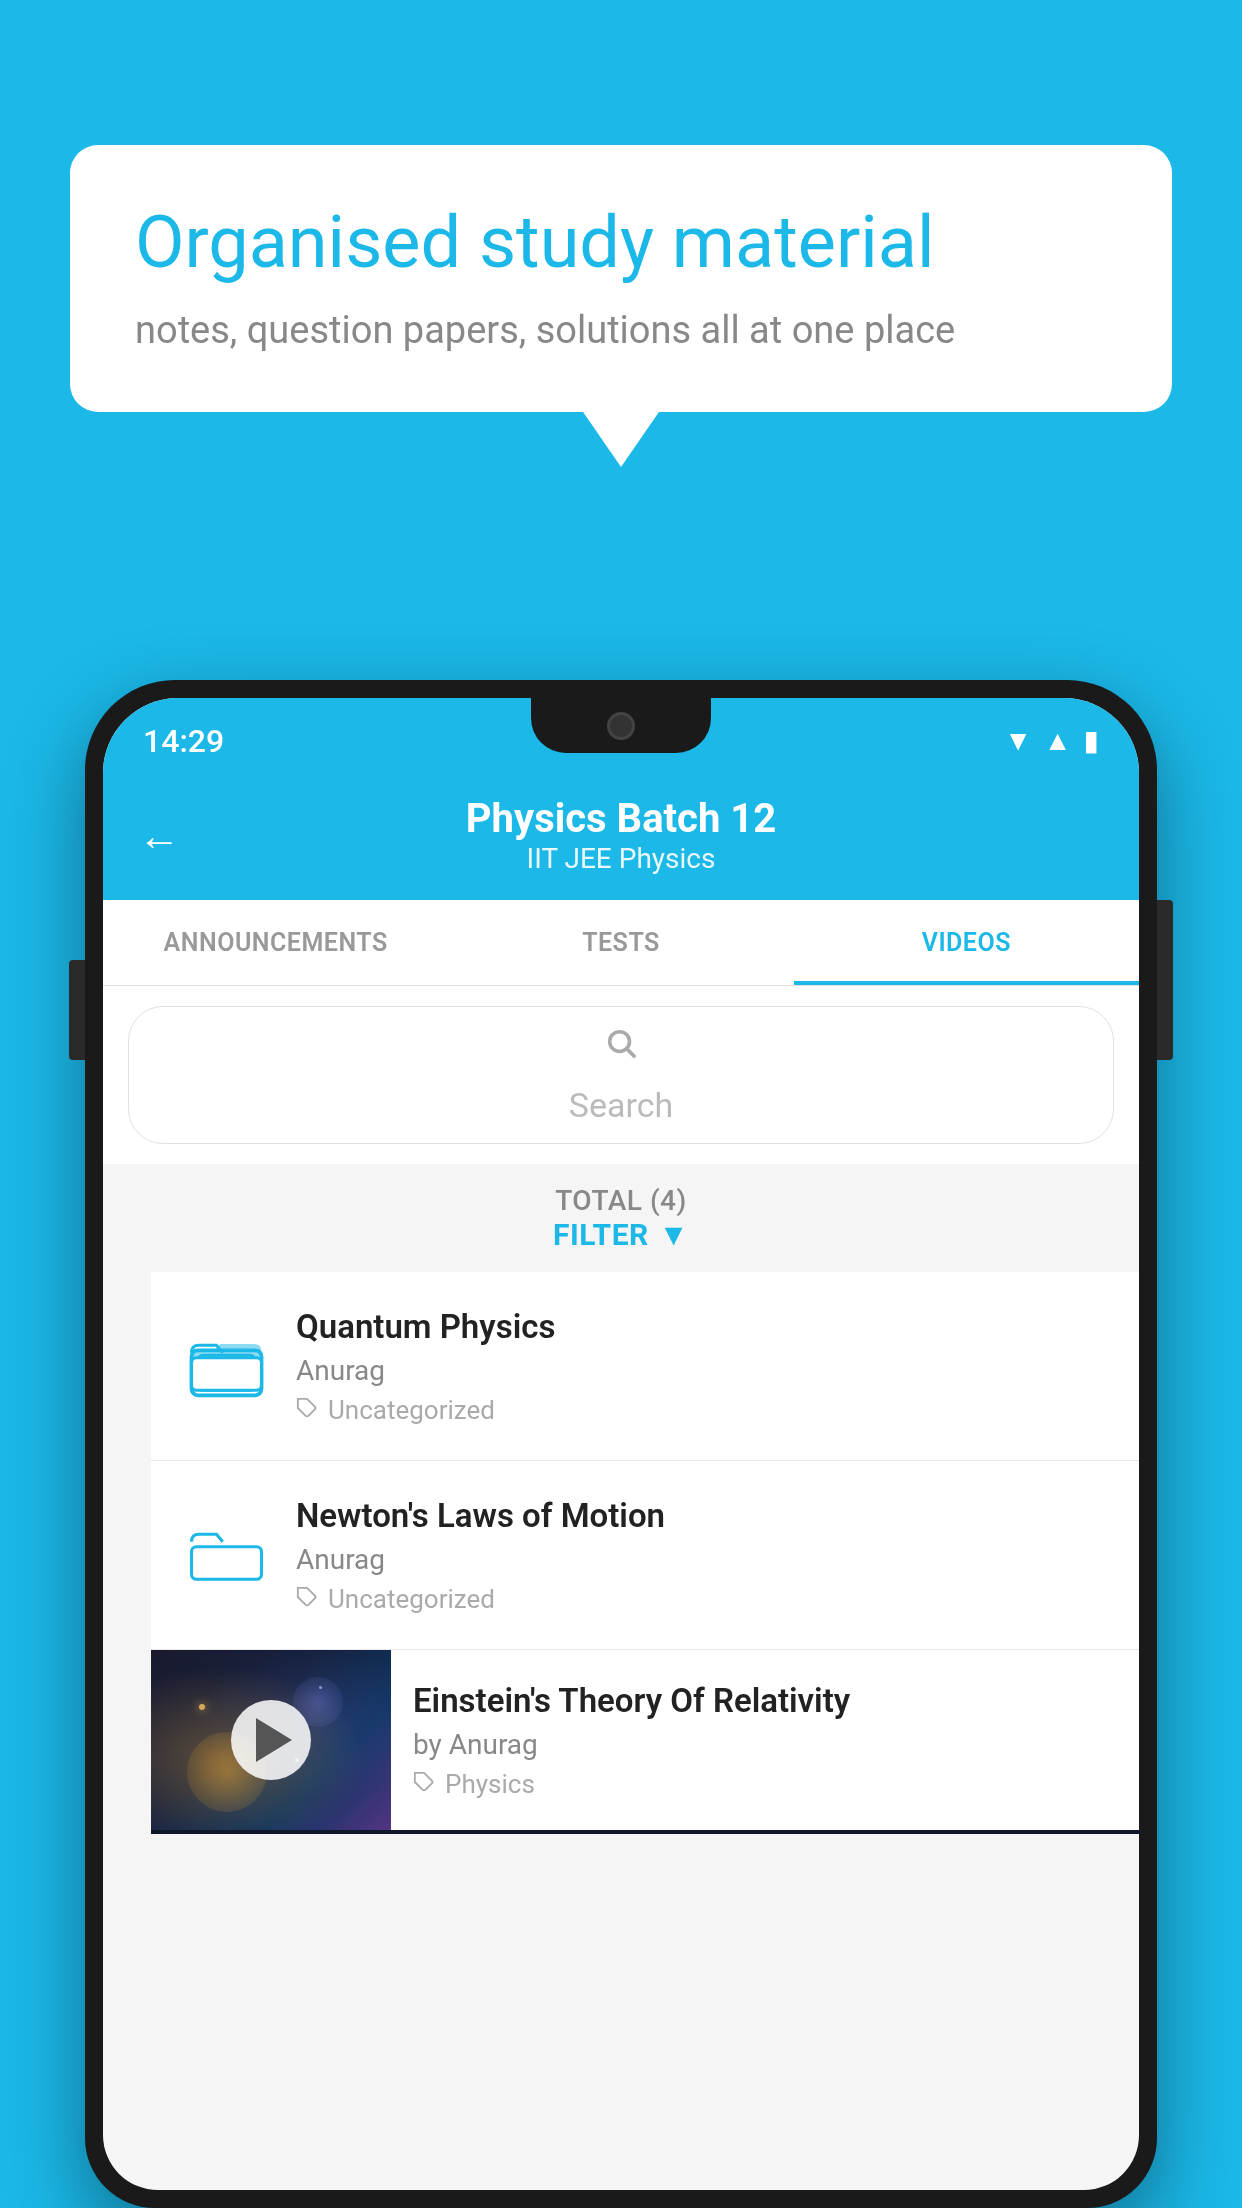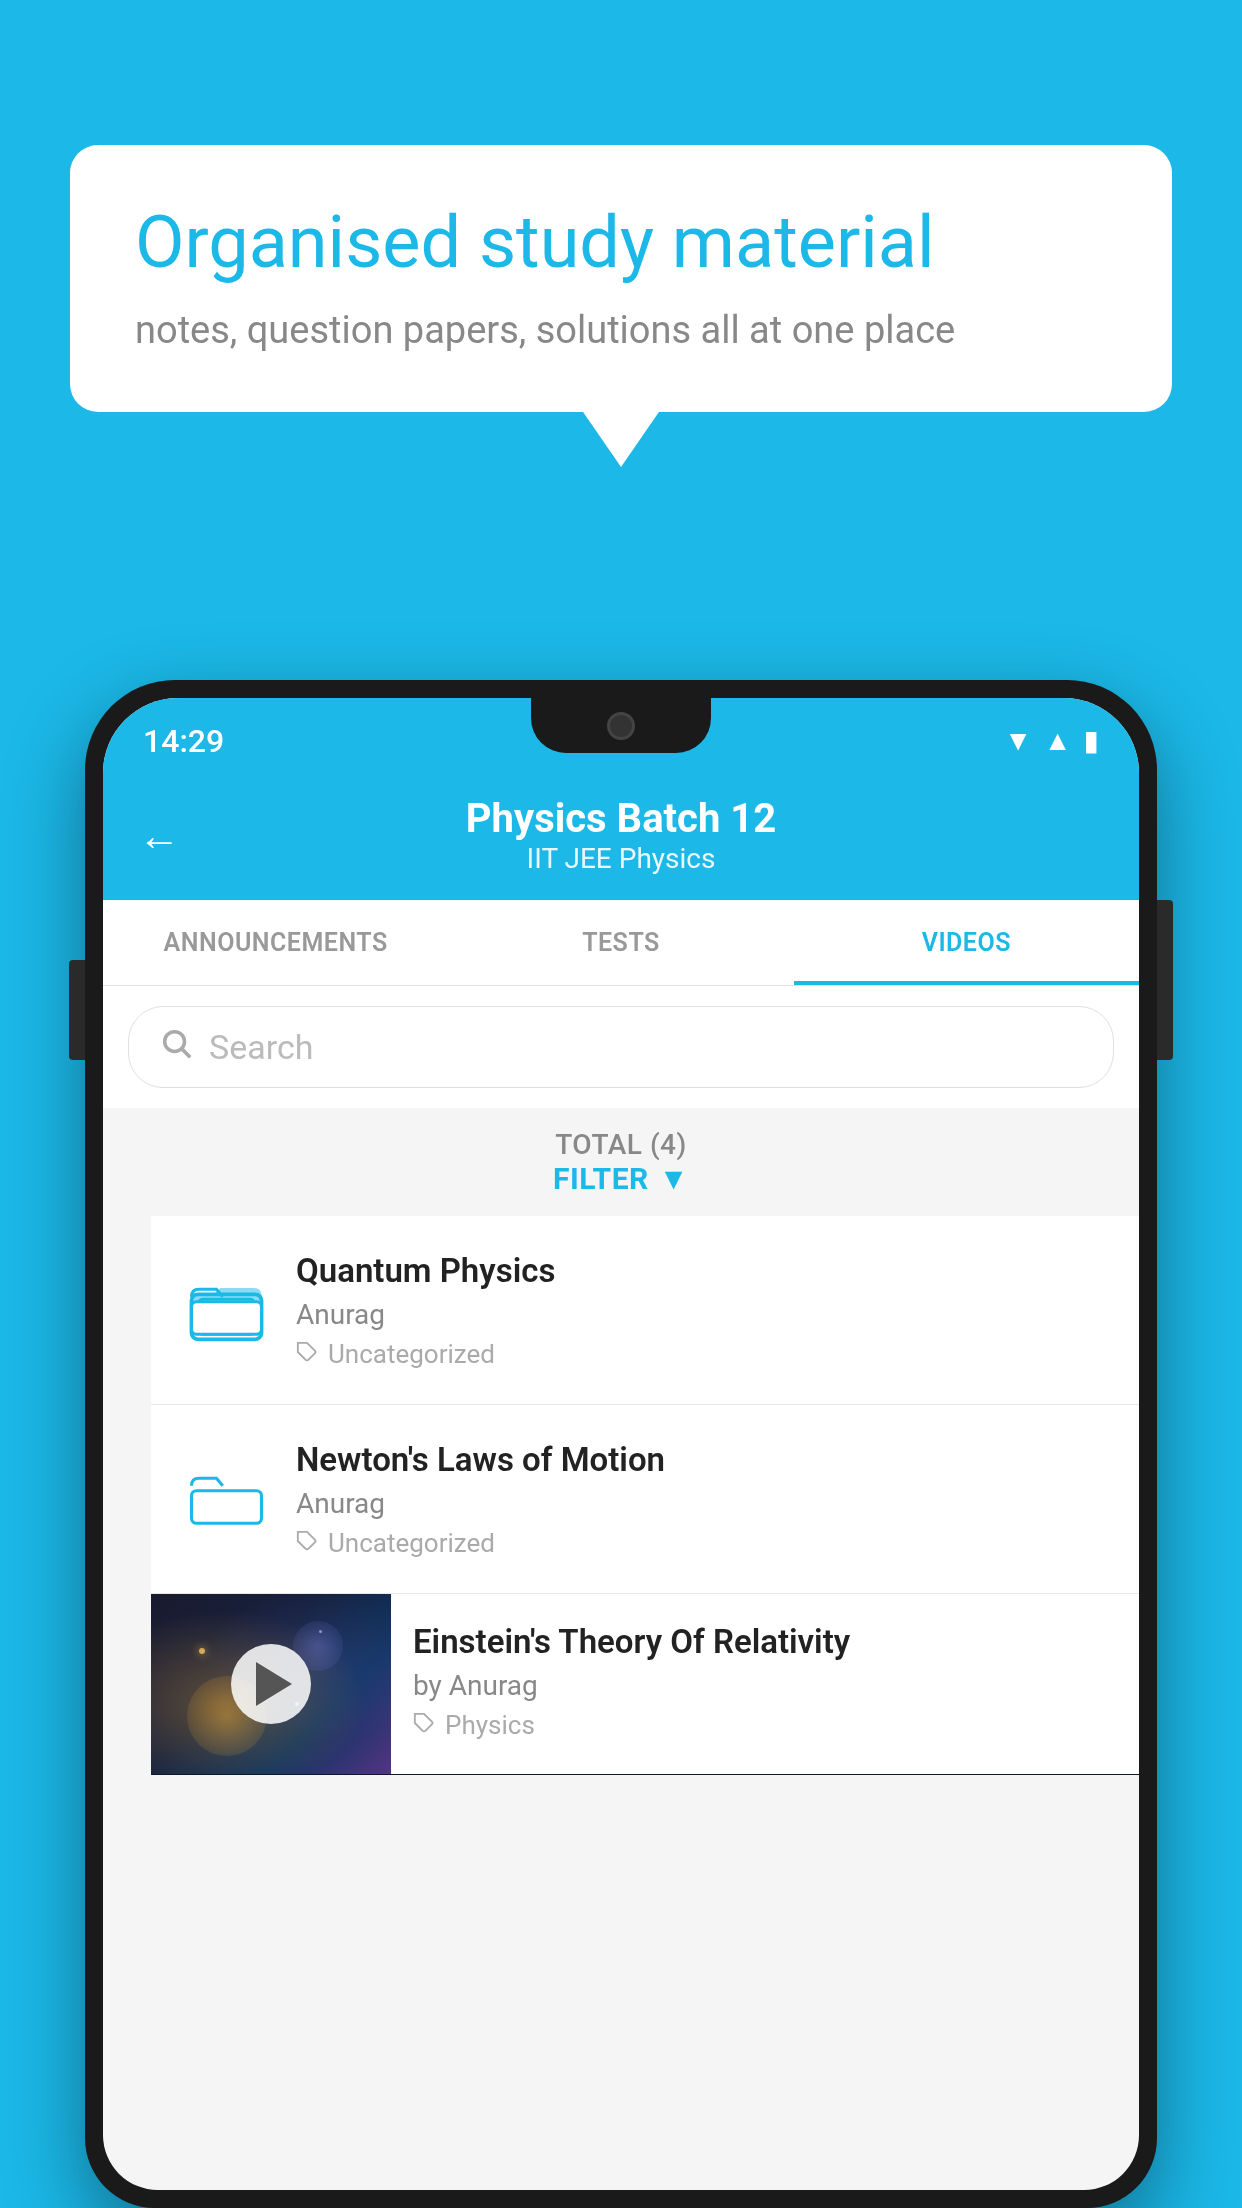--- a/index.html
+++ b/index.html
@@ -228,20 +228,21 @@
     }
 
     .search-bar {
       background: white;
       border: 1px solid #e0e0e0;
       border-radius: 35px;
       display: flex;
       align-items: center;
       padding: 18px 30px;
       gap: 16px;
+      flex-direction: column;
     }
 
     .search-icon-svg {
       color: #aaa;
       font-size: 38px;
     }
 
     .search-text {
       color: #bbb;
       font-size: 34px;
@@ -326,22 +327,22 @@
       display: flex;
       align-items: center;
       gap: 10px;
       color: #aaa;
       font-size: 26px;
     }
 
     
     .list-item-video {
       display: flex;
-      align-items: flex-start;
-      border-bottom: 1px solid #0f172a;
+      align-items: center;
+      border-bottom: 4px solid #0f172a;
       background: white;
     }
 
     .video-thumbnail {
       width: 240px;
       height: 180px;
       flex-shrink: 0;
       background: linear-gradient(135deg, #1a1a2e 0%, #16213e 40%, #0f3460 70%, #533483 100%);
       position: relative;
       display: flex;

